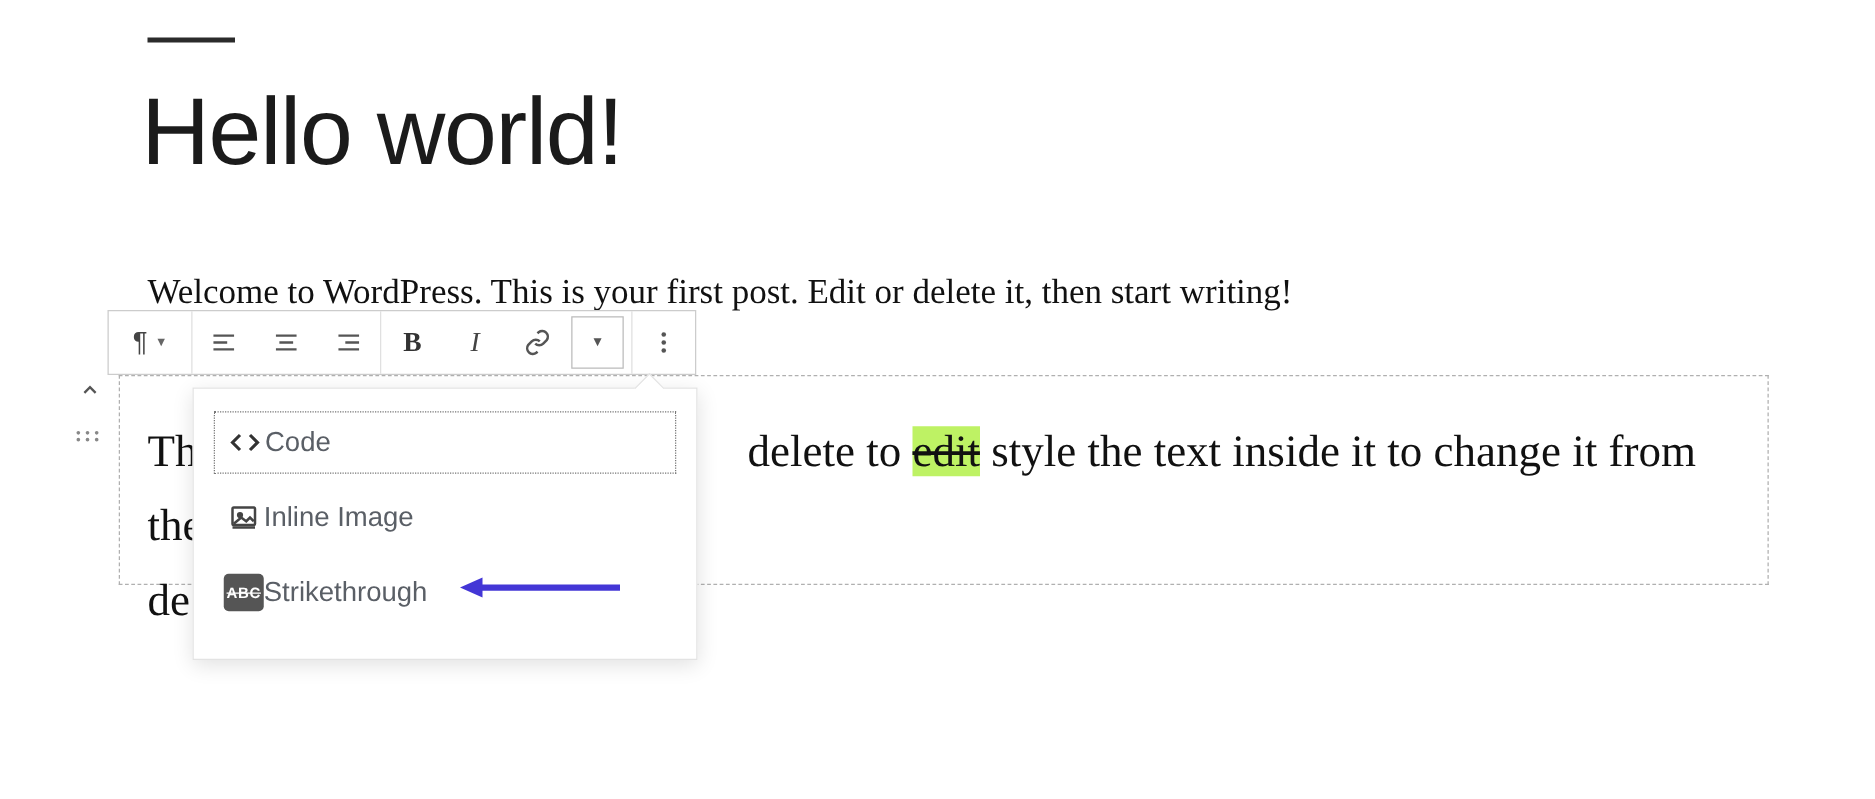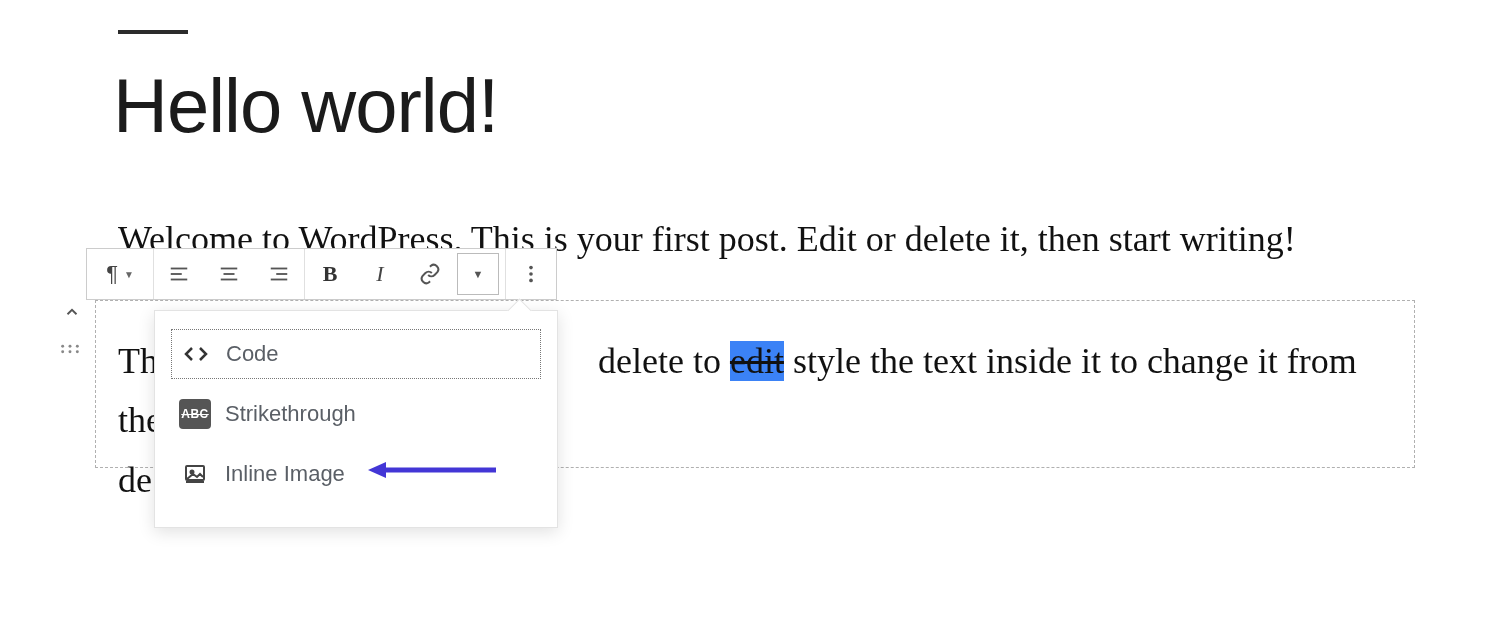--- a/index.html
+++ b/index.html
@@ -31,21 +31,21 @@
     font-weight: 400;
     color: #1b1b1b;
     letter-spacing: -1px;
   }
 
   
   .para1 {
     position: absolute;
     left: 118px; top: 218px;
     font-family: Georgia, "Times New Roman", serif;
-    font-size: 36px;
+    font-size: 28px;
     color: #111;
     white-space: nowrap;
   }
 
   
   .toolbar {
     position: absolute;
     left: 86px; top: 248px;
     height: 52px;
     background: #fff;
@@ -112,21 +112,21 @@
   .para2 {
     position: absolute;
     left: 118px; top: 332px;
     width: 1280px;
     font-family: Georgia, "Times New Roman", serif;
     font-size: 36px;
     color: #111;
     line-height: 1.65;
   }
   .para2 .highlight {
-    background: #3b82f6;
+    background: #bef264;
   }
   .para2 .strike { text-decoration: line-through; }
 
   
   .dropdown {
     position: absolute;
     left: 154px; top: 310px;
     width: 404px;
     background: #fff;
     border: 1px solid #e3e3e3;
@@ -140,21 +140,20 @@
     top: -9px; left: 356px;
     width: 16px; height: 16px;
     background: #fff;
     border-left: 1px solid #e3e3e3;
     border-top: 1px solid #e3e3e3;
     transform: rotate(45deg);
   }
   .dd-item {
     display: flex;
     align-items: center;
-    gap: 14px;
     height: 50px;
     padding: 0 8px;
     font-size: 22px;
     color: #5a5f66;
     cursor: pointer;
     margin-bottom: 10px;
   }
   .dd-item:last-child { margin-bottom: 0; }
   .dd-item.focused {
     border: 1px dotted #777;
@@ -278,34 +277,34 @@
     <div class="dd-item focused">
       <span class="dd-icon plain">
         <svg viewBox="0 0 24 24" fill="none" stroke="#333" stroke-width="2.5">
             <polyline points="8 6 2 12 8 18"></polyline>
             <polyline points="16 6 22 12 16 18"></polyline>
           </svg>
       </span>
       <span>Code</span>
     </div>
     <div class="dd-item">
-      <span class="dd-icon abc">ABC</span>
-      <span>Strikethrough</span>
-    </div>
-    <div class="dd-item">
       <span class="dd-icon plain">
         <svg viewBox="0 0 24 24" fill="none" stroke="#444" stroke-width="2">
             <rect x="3" y="4" width="18" height="14" rx="1"></rect>
             <circle cx="9" cy="10" r="1.5" fill="#444"></circle>
             <polyline points="4 17 10 12 14 15 17 12 20 15"></polyline>
             <line x1="3" y1="20" x2="21" y2="20"></line>
           </svg>
       </span>
       <span>Inline Image</span>
     </div>
+    <div class="dd-item">
+      <span class="dd-icon abc">ABC</span>
+      <span>Strikethrough</span>
+    </div>
   </div>
 
   <div class="arrow-anno">
     <svg viewBox="0 0 130 20">
       <line x1="128" y1="10" x2="12" y2="10" stroke="#4336d6" stroke-width="5"></line>
       <polygon points="0,10 18,2 18,18" fill="#4336d6"></polygon>
     </svg>
   </div>
 
 </div>

